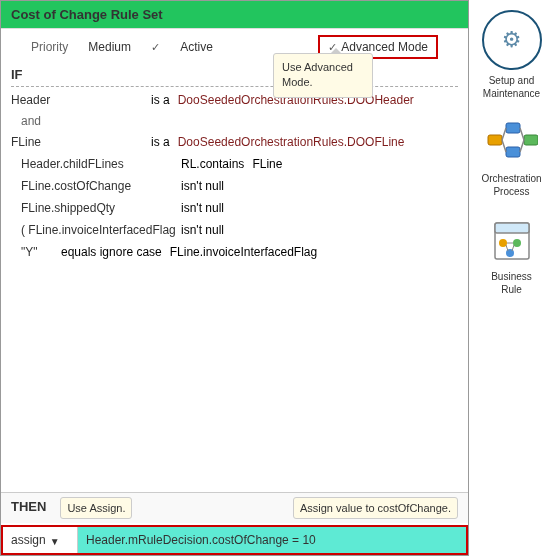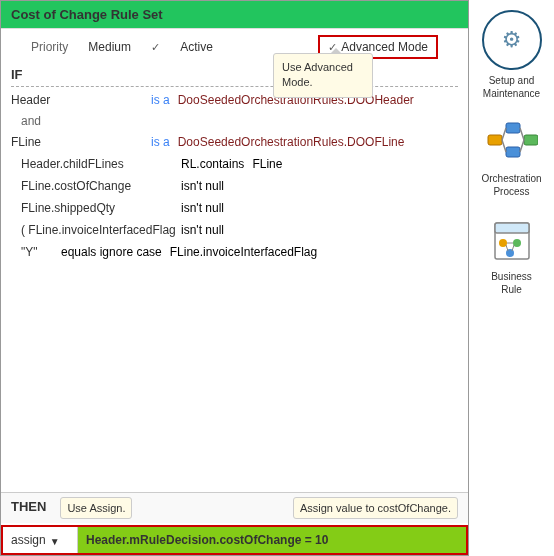--- a/index.html
+++ b/index.html
@@ -136,22 +136,21 @@
       align-items: flex-end;
       gap: 4px;
       color: #333;
       min-width: 75px;
     }
     .assign-expression {
       flex: 1;
       padding: 6px 8px;
       font-size: 12px;
       color: #333;
-      background: #84cc16;
-      font-weight: bold;
+      background: #5eead4;
     }
     
     .icon-card {
       display: flex;
       flex-direction: column;
       align-items: center;
       gap: 4px;
       cursor: pointer;
     }
     .icon-circle {
@@ -181,21 +180,21 @@
       display: flex;
       align-items: center;
       justify-content: center;
     }
     .header-row {
       display: flex;
       padding: 4px 10px;
       font-size: 12px;
     }
     .header-row .term { min-width: 140px; color: #333; }
-    .header-row .isa { color: #3b82f6; }
+    .header-row .isa { color: #000000; }
     .header-row .class { color: #7f1d1d; }
   </style>
 </head>
 <body>
 
 <div class="main-container">
 
   <div class="left-panel">
 
     <div class="title-bar">

